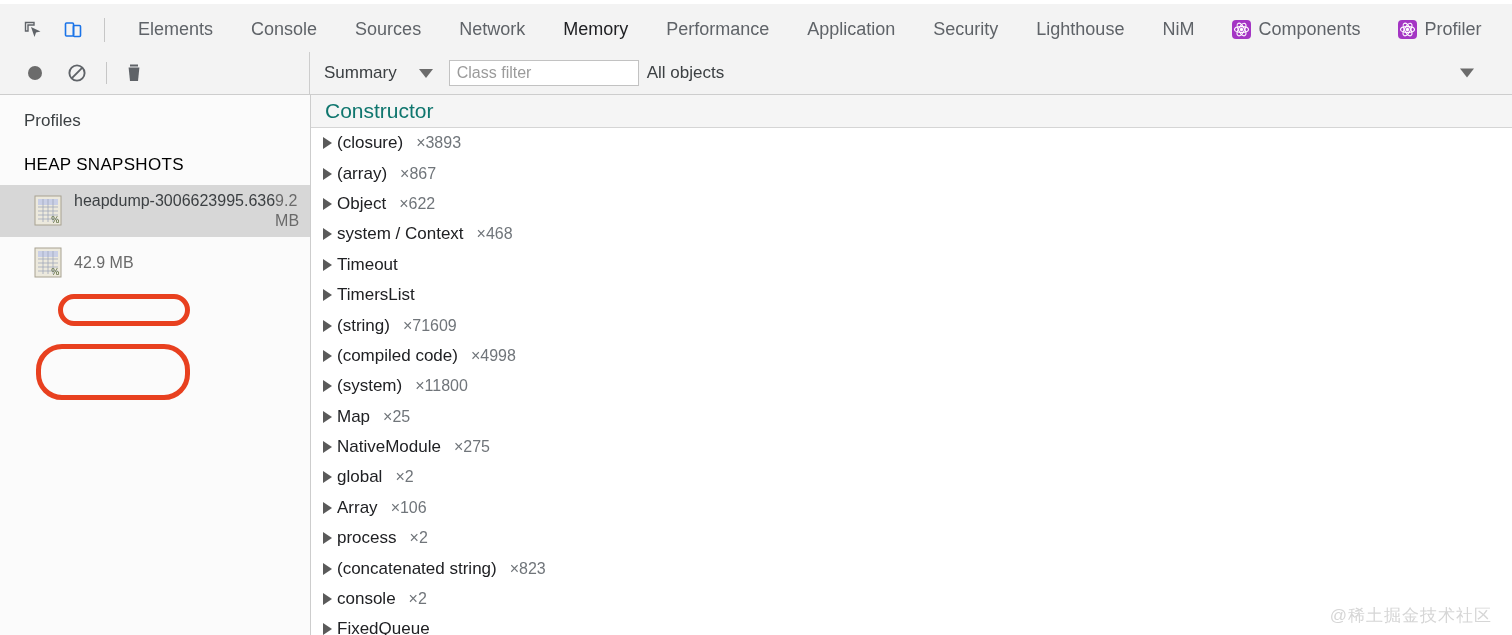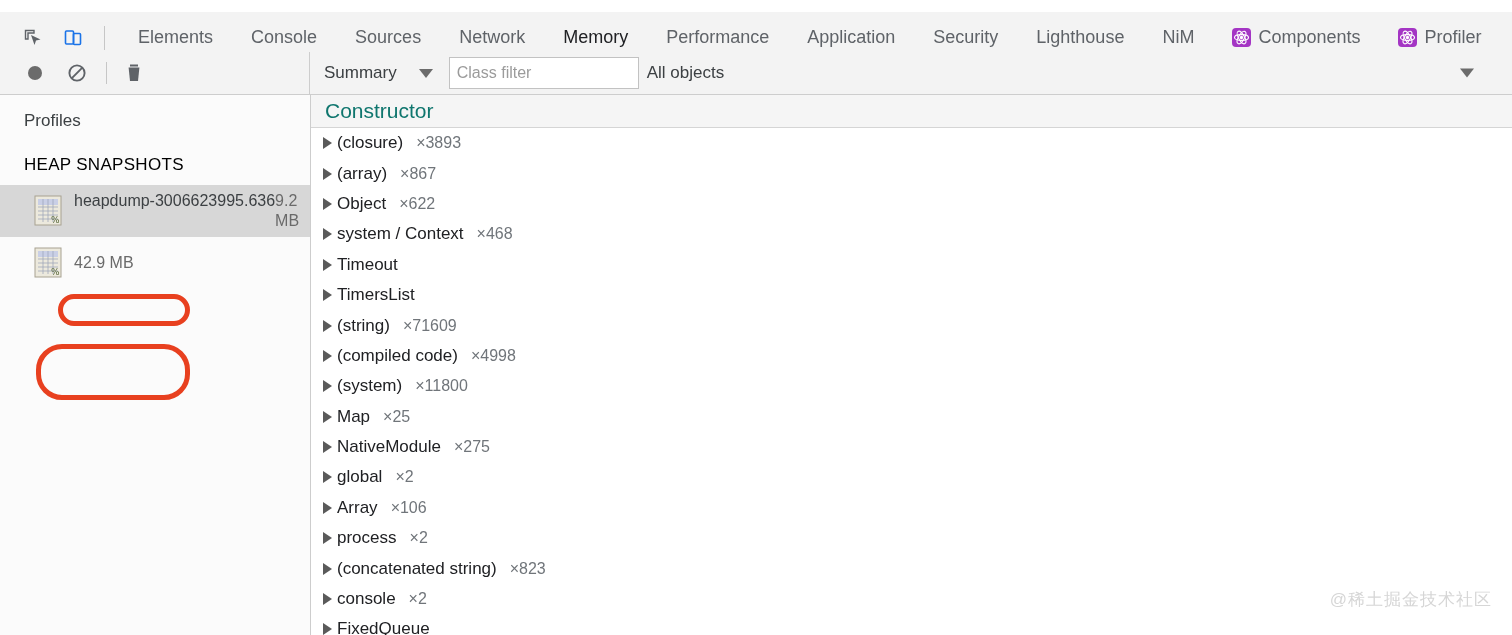--- a/index.html
+++ b/index.html
@@ -6,21 +6,21 @@
   html, body {
     width: 1512px; height: 635px;
     background: #ffffff;
     font-family: "Liberation Sans", "DejaVu Sans", sans-serif;
     overflow: hidden;
   }
   #app { position: relative; width: 1512px; height: 635px; background: #fff; }
 
   
   .tabbar {
-    position: absolute; left: 0; top: 12px; width: 1512px; height: 52px;
+    position: absolute; left: 0; top: 4px; width: 1512px; height: 52px;
     background: #f3f3f3;
     border-bottom: 1px solid #cdcdcd;
     display: flex; align-items: flex-end;
   }
   .tb-left { display: flex; align-items: center; padding-left: 16px; height: 100%; }
   .tb-icon {
     width: 34px; height: 34px; display: flex; align-items: center;
     justify-content: center; cursor: pointer; margin-right: 6px;
   }
   .tb-sep { width: 1px; height: 24px; background: #c6c6c6; margin: 0 14px 0 8px; }
@@ -59,21 +59,21 @@
     flex: 1; height: 100%; display: flex; align-items: center;
     padding-left: 14px; position: relative;
   }
   .sel-label { font-size: 17px; color: #3c4043; }
   .caret-down {
     width: 0; height: 0; border-left: 7px solid transparent;
     border-right: 7px solid transparent; border-top: 9px solid #6b6b6b;
     margin: 0 16px 0 22px; cursor: pointer;
   }
   .classfilter {
-    width: 190px; height: 32px; background: #fff; border: 1px solid #c2c2c2;
+    width: 190px; height: 26px; background: #fff; border: 1px solid #c2c2c2;
     font-size: 16px; color: #9b9b9b; padding: 0 7px; line-height: 24px;
     font-family: inherit; outline: none;
   }
   .classfilter::placeholder { color: #9b9b9b; opacity: 1; }
   .allobjects { font-size: 17px; color: #3c4043; margin-left: 8px; }
   .toolbar-caret {
     position: absolute; right: 38px; top: 50%; transform: translateY(-50%);
     width: 0; height: 0; border-left: 7px solid transparent;
     border-right: 7px solid transparent; border-top: 9px solid #6b6b6b;
     cursor: pointer;
@@ -122,21 +122,21 @@
   }
   .tri {
     width: 0; height: 0; border-top: 6px solid transparent;
     border-bottom: 6px solid transparent; border-left: 9px solid #5a5a5a;
     margin-right: 5px; flex: 0 0 auto;
   }
   .ctor-name { font-size: 17px; color: #202124; }
   .ctor-count { font-size: 16px; color: #70757a; margin-left: 13px; }
 
   .watermark {
-    position: absolute; right: 20px; bottom: 24px; font-size: 17px;
+    position: absolute; right: 20px; bottom: 8px; font-size: 17px;
     color: #d6d6d6; white-space: nowrap; letter-spacing: 1px;
   }
 </style>
 </head>
 <body>
 
 <div id="app">
 
   <div class="tabbar">
     <div class="tb-left">

